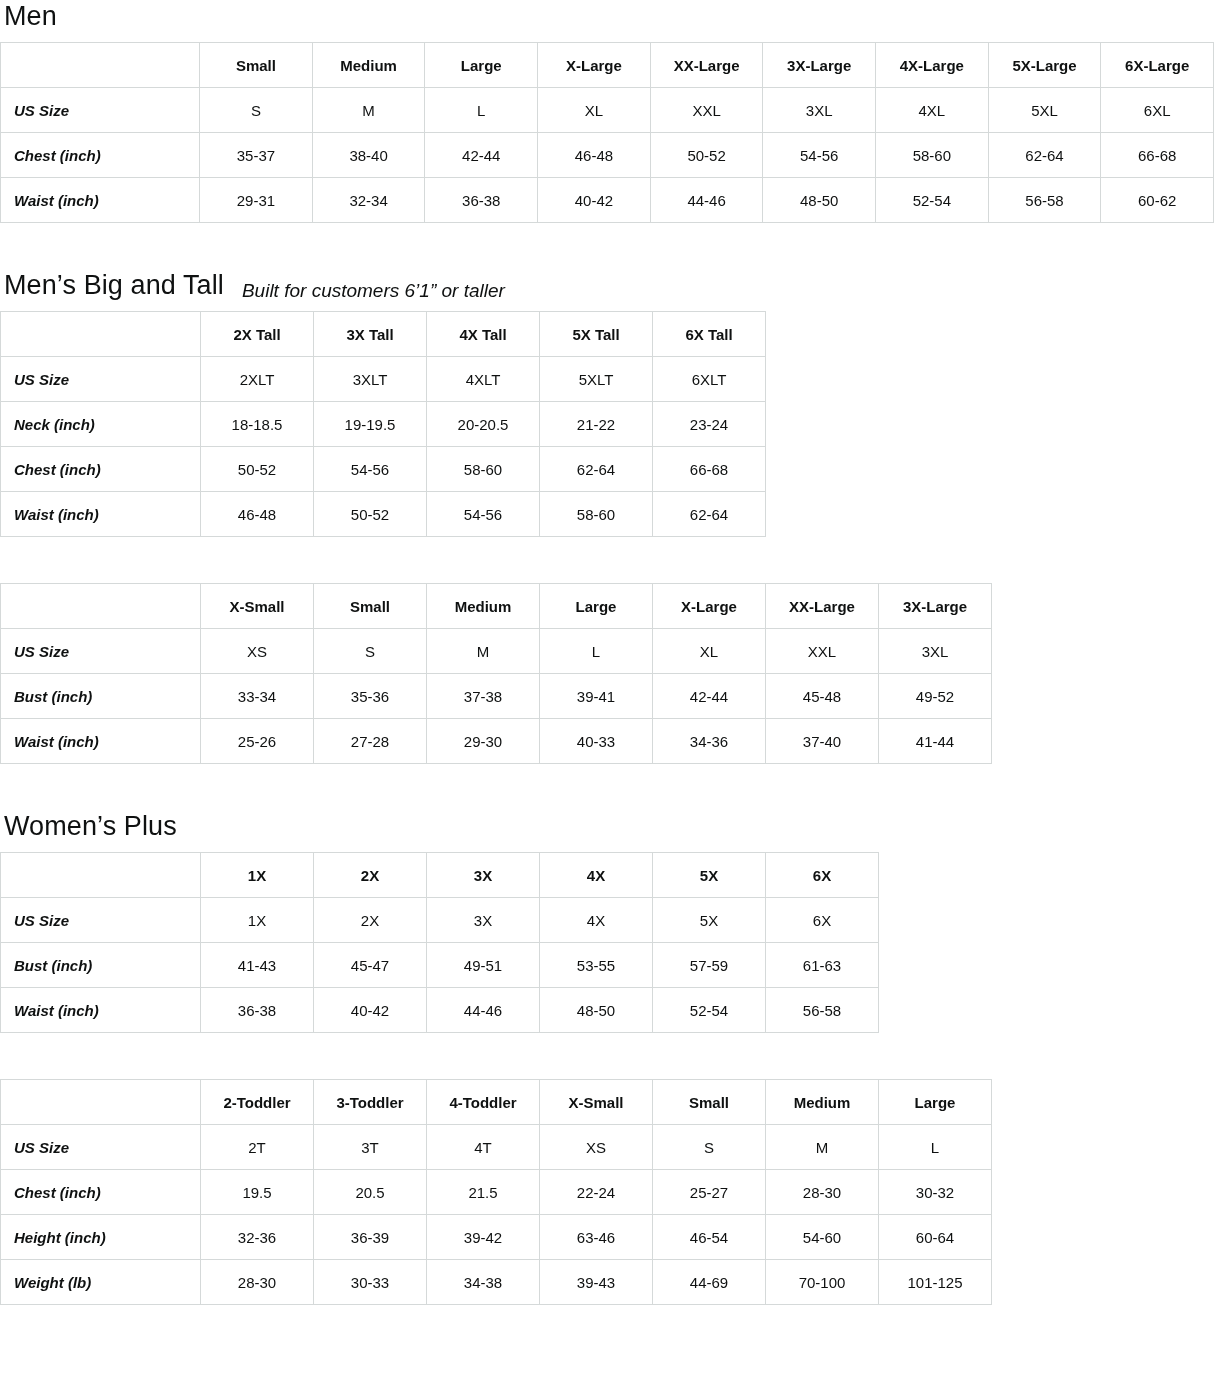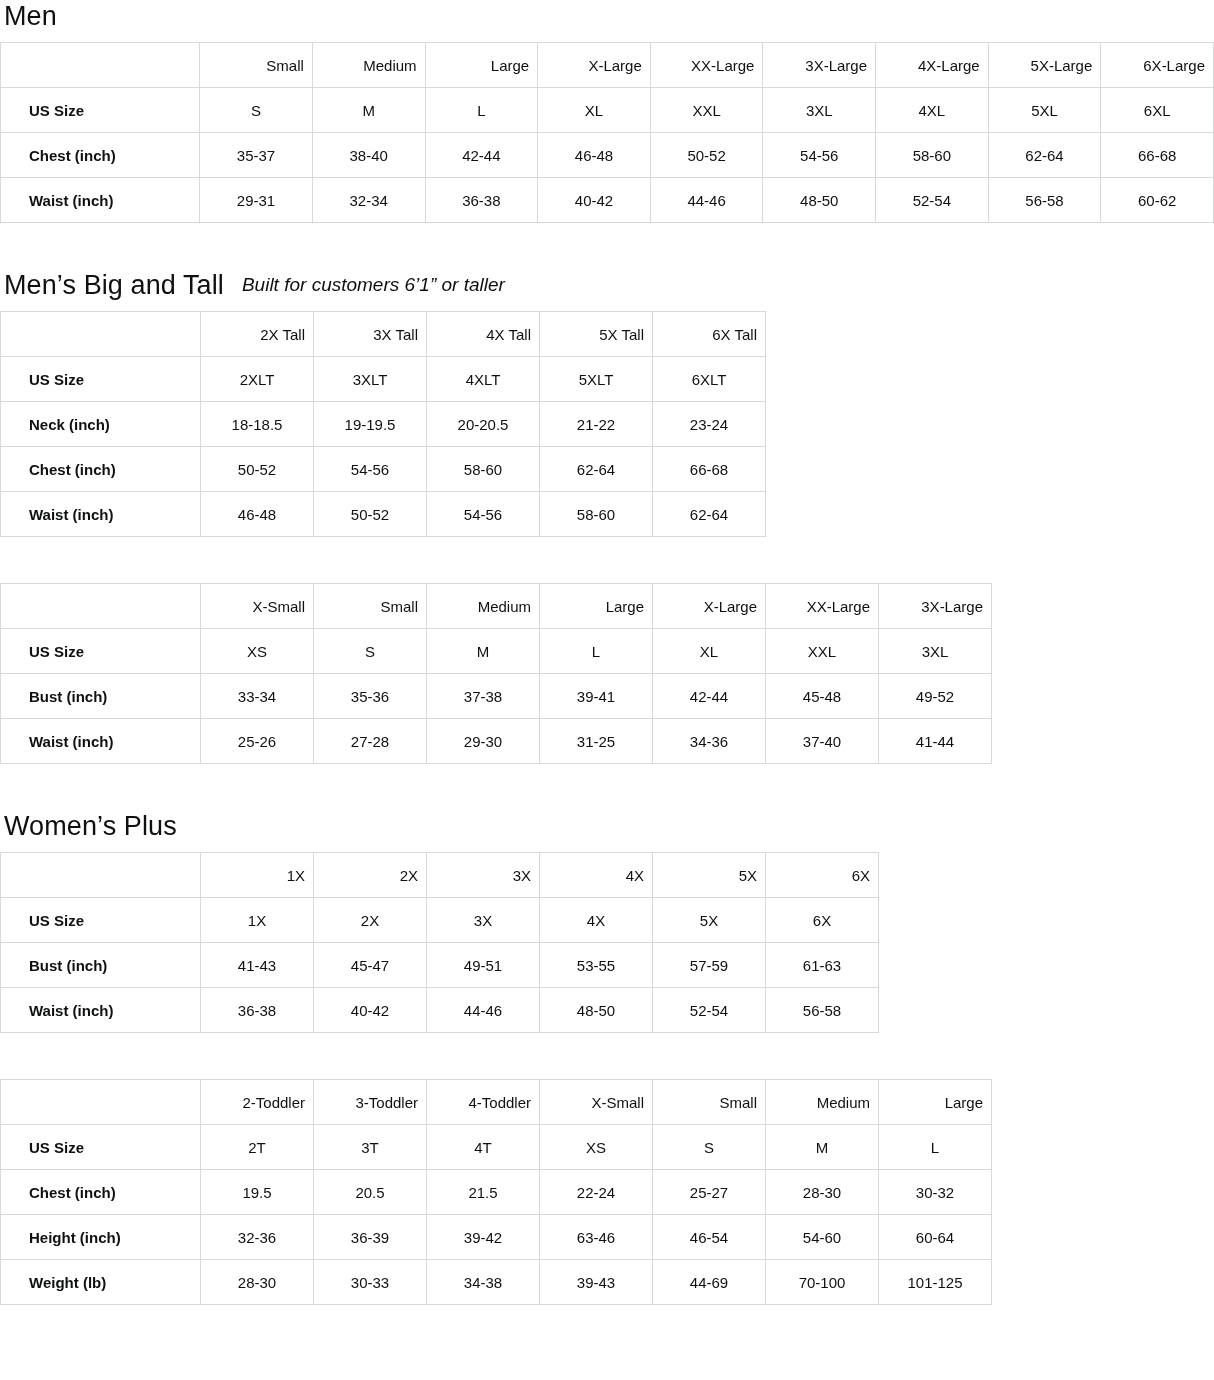--- a/index.html
+++ b/index.html
@@ -19,21 +19,21 @@
     padding: 0 0 18px 0;
   }
   .section {
     margin: 0 0 46px 0;
   }
   .section:last-child {
     margin-bottom: 0;
   }
   .section-heading {
     display: flex;
-    align-items: center;
+    align-items: flex-end;
     gap: 18px;
     padding: 0 0 10px 4px;
   }
   .section-title {
     font-size: 27px;
     font-weight: 400;
     line-height: 32px;
     color: #0f1111;
     letter-spacing: 0.1px;
   }
@@ -54,30 +54,30 @@
     padding: 0 8px;
     box-sizing: border-box;
     text-align: center;
     vertical-align: middle;
     font-weight: 400;
     color: #0f1111;
   }
   table.size-table td.rowhead, table.size-table th.rowhead {
     text-align: left;
     font-weight: 700;
-    padding-left: 28px;
+    padding-left: 13px;
     width: 200px;
+    font-style: italic;
   }
   table.size-table thead td.rowhead {
     font-weight: 400;
   }
   table.size-table thead td {
-    font-weight: 400;
-    color: #0f1111;
-    text-align: right;
+    font-weight: 700;
+    color: #0f1111;
   }
   td.datacol {
     width: 113px;
   }
   .corner-empty {
     border-left: 1px solid #d5d9d9;
   }
 </style>
 </head>
 <body>
@@ -228,21 +228,21 @@
               <td class="datacol">39-41</td>
               <td class="datacol">42-44</td>
               <td class="datacol">45-48</td>
               <td class="datacol">49-52</td>
             </tr>
             <tr>
               <td class="rowhead">Waist (inch)</td>
               <td class="datacol">25-26</td>
               <td class="datacol">27-28</td>
               <td class="datacol">29-30</td>
-              <td class="datacol">31-25</td>
+              <td class="datacol">40-33</td>
               <td class="datacol">34-36</td>
               <td class="datacol">37-40</td>
               <td class="datacol">41-44</td>
             </tr>
           </tbody>
         </table>
       </div>
       <div class="section">
         <div class="section-heading">
           <div class="section-title">Women’s  Plus</div>

